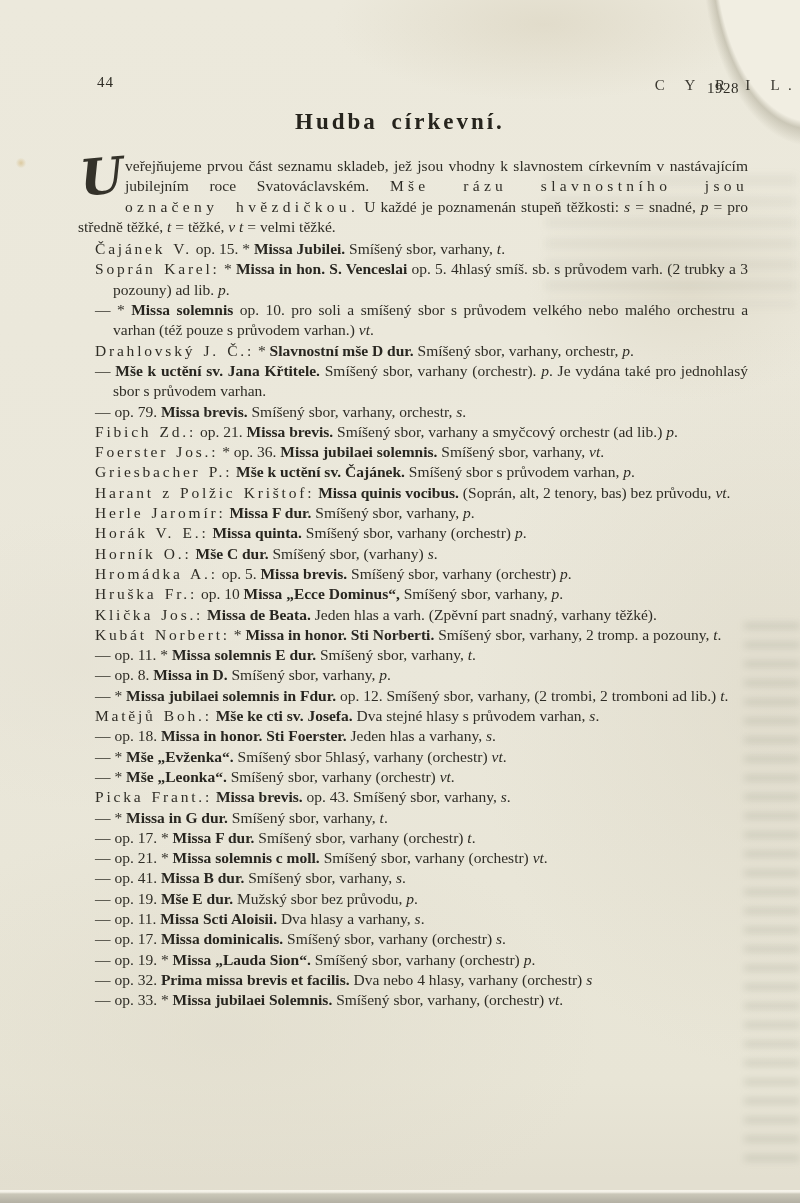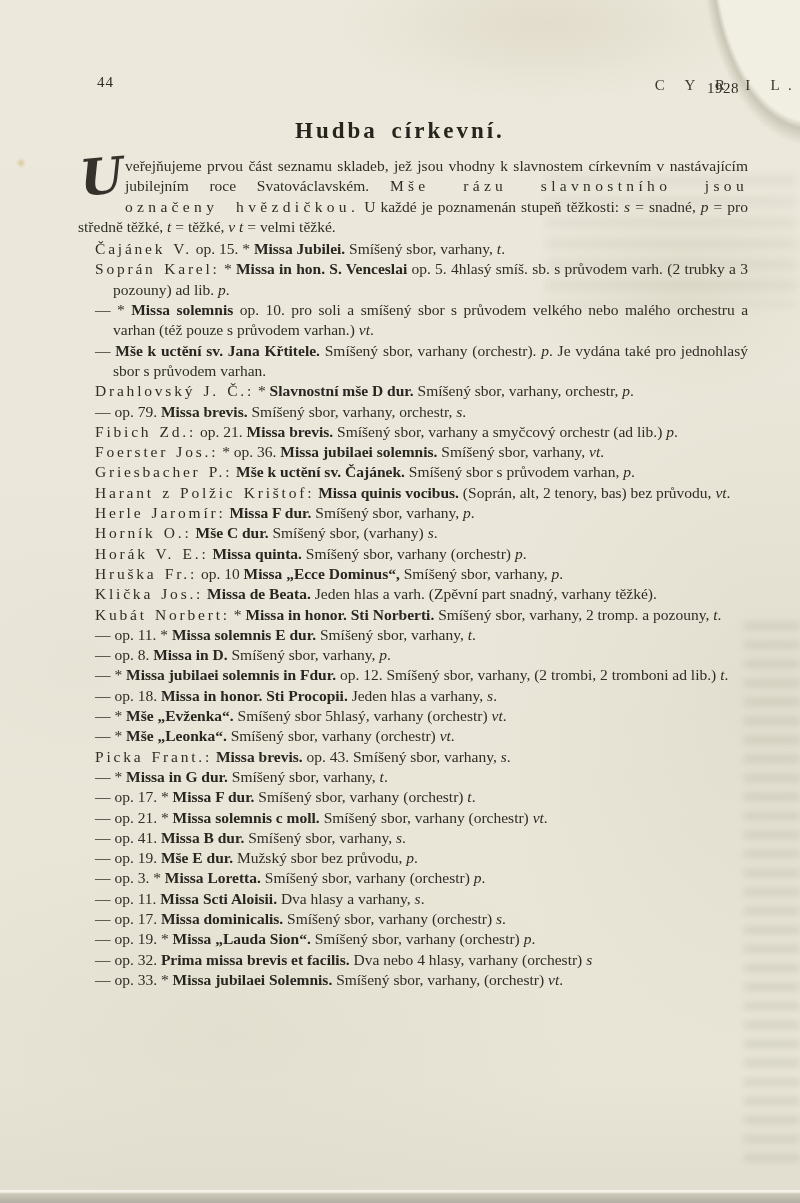--- a/index.html
+++ b/index.html
@@ -38,21 +38,21 @@
     background:radial-gradient(ellipse 175px 310px at 112% -28%, #f1eee2 55%, rgba(158,153,133,0.42) 57.5%, rgba(158,153,133,0) 63%);
   }
   .bottom-edge{
     position:absolute;left:0;bottom:0;width:100%;height:13px;pointer-events:none;
     background:linear-gradient(180deg, rgba(248,246,238,0.95) 0px, rgba(248,246,238,0.7) 2px, #cbc8b9 4px, #b3b0a3 100%);
   }
   .header-pagenum{position:absolute;left:97px;top:74px;font-size:15px;letter-spacing:1px;}
   .header-journal{position:absolute;left:0;right:0;top:77px;text-align:right;font-size:15px;letter-spacing:0.55em;text-indent:0.55em;color:#3a3830;}
   .header-year{position:absolute;right:61px;top:80px;font-size:15px;letter-spacing:0.5px;}
   .article-title{
-    position:absolute;left:0;right:0;top:118px;margin:0;
+    position:absolute;left:0;right:0;top:109px;margin:0;
     text-align:center;font-size:23px;font-weight:bold;
     letter-spacing:3px;word-spacing:5px;color:#26241d;
   }
   .body-col{
     position:absolute;left:78px;top:156px;width:670px;
     font-size:15.5px;line-height:20.3px;
   }
   .intro{margin:0;text-align:justify;}
   .dropcap{
     float:left;width:40px;height:42px;
@@ -81,46 +81,47 @@
   <span class="header-year">1928</span>
 
   <h1 class="article-title">Hudba církevní.</h1>
 
   <div class="body-col">
     <p class="intro"><span class="dropcap">U</span><span id="intro-text"><span>veřejňujeme prvou část seznamu skladeb, jež jsou vhodny k slavnostem církevním v nastávajícím jubilejním roce Svatováclavském. </span><span class="s-spread">Mše rázu slavnostního jsou označeny hvězdičkou.</span><span> U každé je poznamenán stupeň těžkosti: </span><span class="s-ital">s</span><span> = snadné, </span><span class="s-ital">p</span><span> = pro středně těžké, </span><span class="s-ital">t</span><span> = těžké, </span><span class="s-ital">v t</span><span> = velmi těžké.</span></span></p>
     <div class="comp-list" id="comp-list">
         <div class="entry"><span class="s-author">Čajánek V.</span><span> op. 15. * </span><span class="s-bold">Missa Jubilei.</span><span> Smíšený sbor, varhany, </span><span class="s-ital">t</span><span>.</span></div>
         <div class="entry"><span class="s-author">Soprán Karel:</span><span> * </span><span class="s-bold">Missa in hon. S. Venceslai</span><span> op. 5. 4hlasý smíš. sb. s průvodem varh. (2 trubky a 3 pozouny) ad lib. </span><span class="s-ital">p</span><span>.</span></div>
         <div class="entry"><span>— * </span><span class="s-bold">Missa solemnis</span><span> op. 10. pro soli a smíšený sbor s průvodem velkého nebo malého orchestru a varhan (též pouze s průvodem varhan.) </span><span class="s-ital">vt</span><span>.</span></div>
+        <div class="entry"><span class="s-author">Drahlovský J. Č.:</span><span> * </span><span class="s-bold">Slavnostní mše D dur.</span><span> Smíšený sbor, varhany, orchestr, </span><span class="s-ital">p</span><span>.</span></div>
         <div class="entry"><span>— </span><span class="s-bold">Mše k uctění sv. Jana Křtitele.</span><span> Smíšený sbor, varhany (orchestr). </span><span class="s-ital">p</span><span>. Je vydána také pro jednohlasý sbor s průvodem varhan.</span></div>
-        <div class="entry"><span class="s-author">Drahlovský J. Č.:</span><span> * </span><span class="s-bold">Slavnostní mše D dur.</span><span> Smíšený sbor, varhany, orchestr, </span><span class="s-ital">p</span><span>.</span></div>
         <div class="entry"><span>— op. 79. </span><span class="s-bold">Missa brevis.</span><span> Smíšený sbor, varhany, orchestr, </span><span class="s-ital">s</span><span>.</span></div>
         <div class="entry"><span class="s-author">Fibich Zd.:</span><span> op. 21. </span><span class="s-bold">Missa brevis.</span><span> Smíšený sbor, varhany a smyčcový orchestr (ad lib.) </span><span class="s-ital">p</span><span>.</span></div>
         <div class="entry"><span class="s-author">Foerster Jos.:</span><span> * op. 36. </span><span class="s-bold">Missa jubilaei solemnis.</span><span> Smíšený sbor, varhany, </span><span class="s-ital">vt</span><span>.</span></div>
         <div class="entry"><span class="s-author">Griesbacher P.:</span><span> </span><span class="s-bold">Mše k uctění sv. Čajánek.</span><span> Smíšený sbor s průvodem varhan, </span><span class="s-ital">p</span><span>.</span></div>
         <div class="entry"><span class="s-author">Harant z Polžic Krištof:</span><span> </span><span class="s-bold">Missa quinis vocibus.</span><span> (Soprán, alt, 2 tenory, bas) bez průvodu, </span><span class="s-ital">vt</span><span>.</span></div>
         <div class="entry"><span class="s-author">Herle Jaromír:</span><span> </span><span class="s-bold">Missa F dur.</span><span> Smíšený sbor, varhany, </span><span class="s-ital">p</span><span>.</span></div>
+        <div class="entry"><span class="s-author">Horák V. E.:</span><span> </span><span class="s-bold">Missa quinta.</span><span> Smíšený sbor, varhany (orchestr) </span><span class="s-ital">p</span><span>.</span></div>
         <div class="entry"><span class="s-author">Horník O.:</span><span> </span><span class="s-bold">Mše C dur.</span><span> Smíšený sbor, (varhany) </span><span class="s-ital">s</span><span>.</span></div>
-        <div class="entry"><span class="s-author">Horák V. E.:</span><span> </span><span class="s-bold">Missa quinta.</span><span> Smíšený sbor, varhany (orchestr) </span><span class="s-ital">p</span><span>.</span></div>
+        <div class="entry"><span class="s-author">Hromádka A.:</span><span> op. 5. </span><span class="s-bold">Missa brevis.</span><span> Smíšený sbor, varhany (orchestr) </span><span class="s-ital">p</span><span>.</span></div>
         <div class="entry"><span class="s-author">Hruška Fr.:</span><span> op. 10 </span><span class="s-bold">Missa „Ecce Dominus“,</span><span> Smíšený sbor, varhany, </span><span class="s-ital">p</span><span>.</span></div>
         <div class="entry"><span class="s-author">Klička Jos.:</span><span> </span><span class="s-bold">Missa de Beata.</span><span> Jeden hlas a varh. (Zpěvní part snadný, varhany těžké).</span></div>
         <div class="entry"><span class="s-author">Kubát Norbert:</span><span> * </span><span class="s-bold">Missa in honor. Sti Norberti.</span><span> Smíšený sbor, varhany, 2 tromp. a pozouny, </span><span class="s-ital">t</span><span>.</span></div>
         <div class="entry"><span>— op. 11. * </span><span class="s-bold">Missa solemnis E dur.</span><span> Smíšený sbor, varhany, </span><span class="s-ital">t</span><span>.</span></div>
         <div class="entry"><span>— op. 8. </span><span class="s-bold">Missa in D.</span><span> Smíšený sbor, varhany, </span><span class="s-ital">p</span><span>.</span></div>
         <div class="entry"><span>— * </span><span class="s-bold">Missa jubilaei solemnis in Fdur.</span><span> op. 12. Smíšený sbor, varhany, (2 trombi, 2 tromboni ad lib.) </span><span class="s-ital">t</span><span>.</span></div>
-        <div class="entry"><span>— op. 18. </span><span class="s-bold">Missa in honor. Sti Procopii.</span><span> Jeden hlas a varhany, </span><span class="s-ital">s</span><span>.</span></div>
+        <div class="entry"><span class="s-author">Matějů Boh.:</span><span> </span><span class="s-bold">Mše ke cti sv. Josefa.</span><span> Dva stejné hlasy s průvodem varhan, </span><span class="s-ital">s</span><span>.</span></div>
+        <div class="entry"><span>— op. 18. </span><span class="s-bold">Missa in honor. Sti Foerster.</span><span> Jeden hlas a varhany, </span><span class="s-ital">s</span><span>.</span></div>
         <div class="entry"><span>— * </span><span class="s-bold">Mše „Evženka“.</span><span> Smíšený sbor 5hlasý, varhany (orchestr) </span><span class="s-ital">vt</span><span>.</span></div>
         <div class="entry"><span>— * </span><span class="s-bold">Mše „Leonka“.</span><span> Smíšený sbor, varhany (orchestr) </span><span class="s-ital">vt</span><span>.</span></div>
         <div class="entry"><span class="s-author">Picka Frant.:</span><span> </span><span class="s-bold">Missa brevis.</span><span> op. 43. Smíšený sbor, varhany, </span><span class="s-ital">s</span><span>.</span></div>
         <div class="entry"><span>— * </span><span class="s-bold">Missa in G dur.</span><span> Smíšený sbor, varhany, </span><span class="s-ital">t</span><span>.</span></div>
         <div class="entry"><span>— op. 17. * </span><span class="s-bold">Missa F dur.</span><span> Smíšený sbor, varhany (orchestr) </span><span class="s-ital">t</span><span>.</span></div>
         <div class="entry"><span>— op. 21. * </span><span class="s-bold">Missa solemnis c moll.</span><span> Smíšený sbor, varhany (orchestr) </span><span class="s-ital">vt</span><span>.</span></div>
         <div class="entry"><span>— op. 41. </span><span class="s-bold">Missa B dur.</span><span> Smíšený sbor, varhany, </span><span class="s-ital">s</span><span>.</span></div>
         <div class="entry"><span>— op. 19. </span><span class="s-bold">Mše E dur.</span><span> Mužský sbor bez průvodu, </span><span class="s-ital">p</span><span>.</span></div>
-        <div class="entry"><span>— op. 3. * </span><span class="s-bold">Missa Loretta.</span><span> Smíšený sbor, varhany (orchestr) </span><span class="s-ital">p</span><span>.</span></div>
         <div class="entry"><span>— op. 11. </span><span class="s-bold">Missa Scti Aloisii.</span><span> Dva hlasy a varhany, </span><span class="s-ital">s</span><span>.</span></div>
         <div class="entry"><span>— op. 17. </span><span class="s-bold">Missa dominicalis.</span><span> Smíšený sbor, varhany (orchestr) </span><span class="s-ital">s</span><span>.</span></div>
         <div class="entry"><span>— op. 19. * </span><span class="s-bold">Missa „Lauda Sion“.</span><span> Smíšený sbor, varhany (orchestr) </span><span class="s-ital">p</span><span>.</span></div>
         <div class="entry"><span>— op. 32. </span><span class="s-bold">Prima missa brevis et facilis.</span><span> Dva nebo 4 hlasy, varhany (orchestr) </span><span class="s-ital">s</span></div>
         <div class="entry"><span>— op. 33. * </span><span class="s-bold">Missa jubilaei Solemnis.</span><span> Smíšený sbor, varhany, (orchestr) </span><span class="s-ital">vt</span><span>.</span></div>
       </div>
   </div>
 
   <div class="bottom-edge"></div>
 </div>

